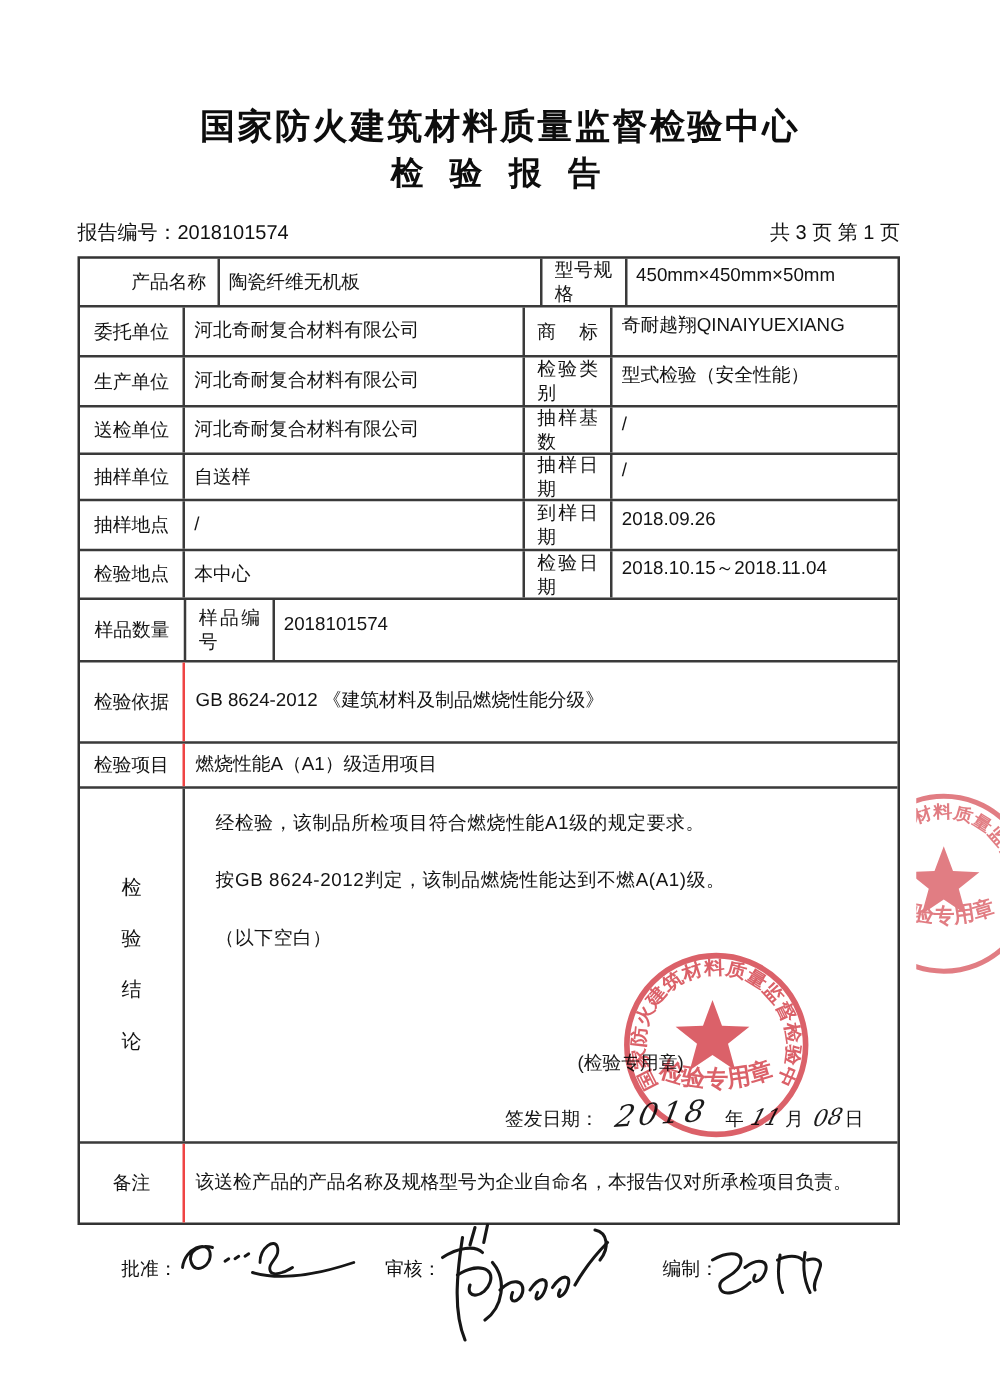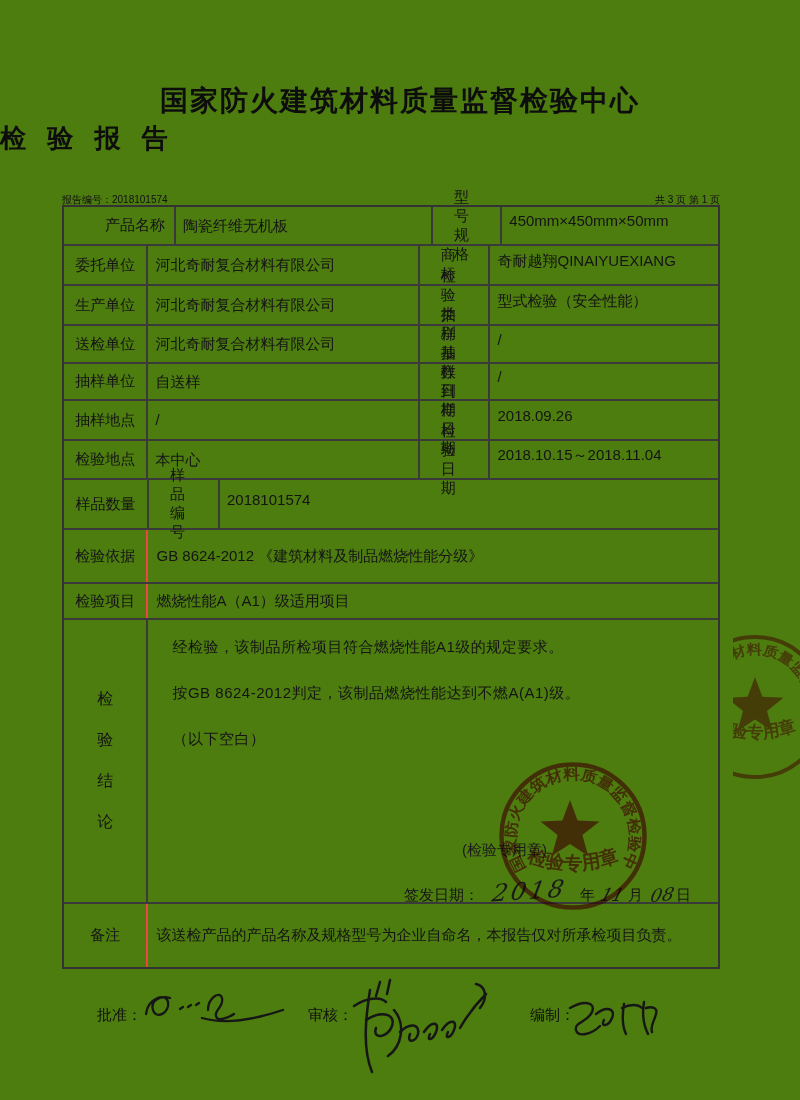--- a/index.html
+++ b/index.html
@@ -1,44 +1,44 @@
 <!DOCTYPE html>
 <html><head>
 <meta charset="utf-8">
 <style>
   html,body{margin:0;padding:0;background:#e8e8e6;}
   .page{
     position:relative;width:800px;height:1100px;margin:0 auto;
-    background:#4d7c0f;overflow:hidden;color:#141414;
+    background:#ffffff;overflow:hidden;color:#141414;
     font-family:"Liberation Sans","DejaVu Sans",sans-serif;
   }
   .title{
     position:absolute;top:82px;left:0;width:800px;text-align:center;
     font-size:28px;font-weight:bold;letter-spacing:2px;color:#0d0d0d;
   }
   .subtitle{
-    position:absolute;top:121px;left:0;width:800px;
+    position:absolute;top:121px;left:0;width:800px;text-align:center;
     font-size:26px;font-weight:bold;letter-spacing:7px;color:#0d0d0d;
   }
   .meta-row{
-    position:absolute;top:193px;left:62px;width:658px;
+    position:absolute;top:176px;left:62px;width:658px;
     display:flex;justify-content:space-between;align-items:baseline;
-    font-size:10px;color:#101010;
+    font-size:16px;color:#101010;
   }
   
   .rpt-table{
     position:absolute;top:205px;left:62px;width:658px;
     border:2px solid #333;box-sizing:border-box;background:transparent;
   }
   .t-row{display:flex;box-sizing:border-box;border-top:2px solid #3a3a3a;}
   .t-row:first-child{border-top:none;margin-left:32px;}
   .cell{box-sizing:border-box;display:flex;align-items:center;font-size:15px;}
   .c-lab1{width:83px;justify-content:center;text-align:center;}
   .c-val1{width:273px;border-left:2px solid #3a3a3a;padding:2px 6px 2px 7px;line-height:1.45;}
-  .c-lab2{width:71px;border-left:2px solid #3a3a3a;padding:0 21px;}
+  .c-lab2{width:71px;border-left:2px solid #3a3a3a;padding:0 10px;}
   .c-lab2 .just{width:100%;text-align:justify;text-align-last:justify;}
   .c-val2{width:231px;border-left:2px solid #3a3a3a;padding:2px 6px 12px 7px;line-height:1.4;}
   .c-wide{width:575px;border-left:2px solid #ef4444;padding:2px 8px 2px 8px;line-height:1.5;}
   
   .conc-label{
     width:83px;display:flex;flex-direction:column;justify-content:center;
     align-items:center;gap:20px;font-size:16px;
   }
   .conc-body{
     width:575px;border-left:2px solid #3a3a3a;position:relative;
@@ -137,21 +137,21 @@
       <div class="cell c-val2">2018.10.15～2018.11.04</div>
     </div>
     <div class="t-row" style="height:50px">
       <div class="cell c-lab1">样品数量</div>
       <div class="cell c-lab2">
           <div class="just">样品编号</div>
         </div>
       <div class="cell c-val2">2018101574</div>
     </div>
 
-    <div class="t-row" style="height:54px">
+    <div class="t-row" style="height:65px">
       <div class="cell c-lab1">检验依据</div>
       <div class="cell c-wide">GB 8624-2012 《建筑材料及制品燃烧性能分级》</div>
     </div>
     <div class="t-row" style="height:36px">
       <div class="cell c-lab1">检验项目</div>
       <div class="cell c-wide">燃烧性能A（A1）级适用项目</div>
     </div>
 
     <div class="t-row" style="height:284px">
       <div class="conc-label">

